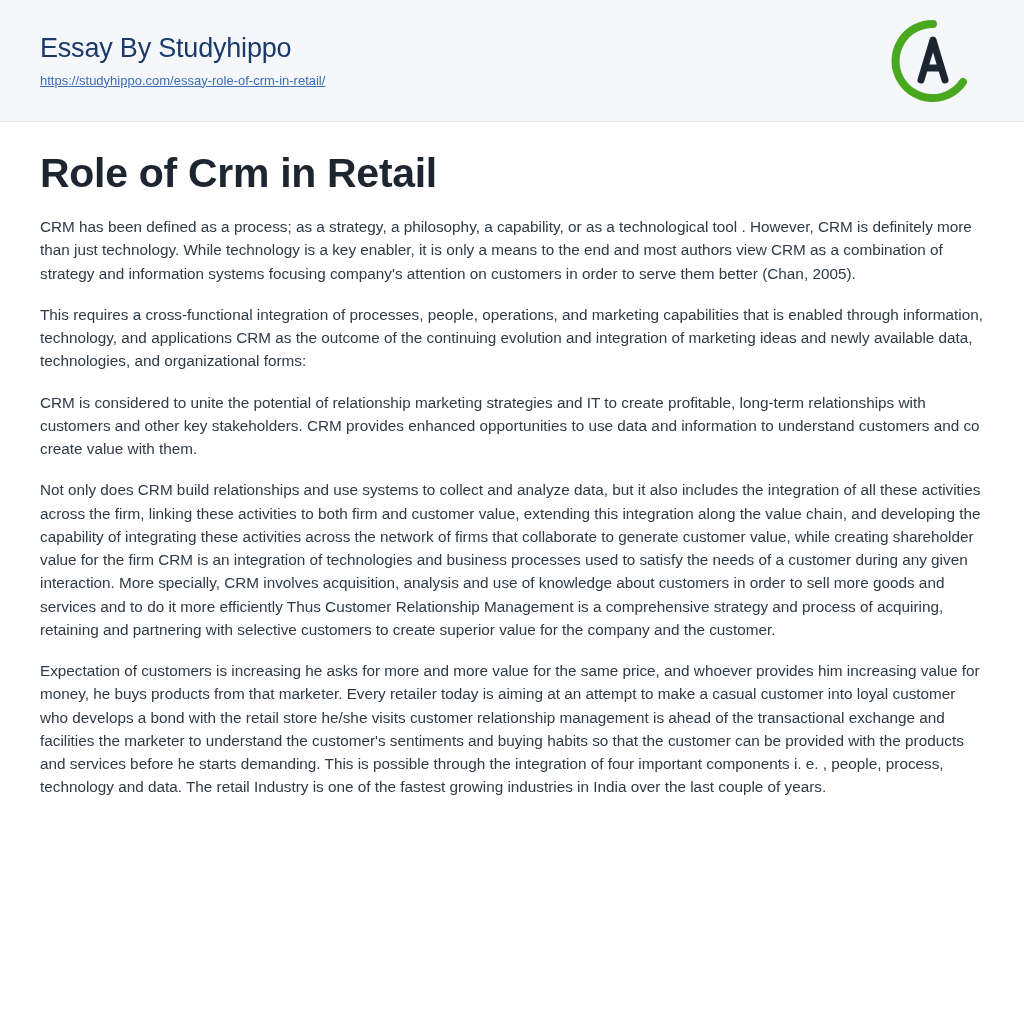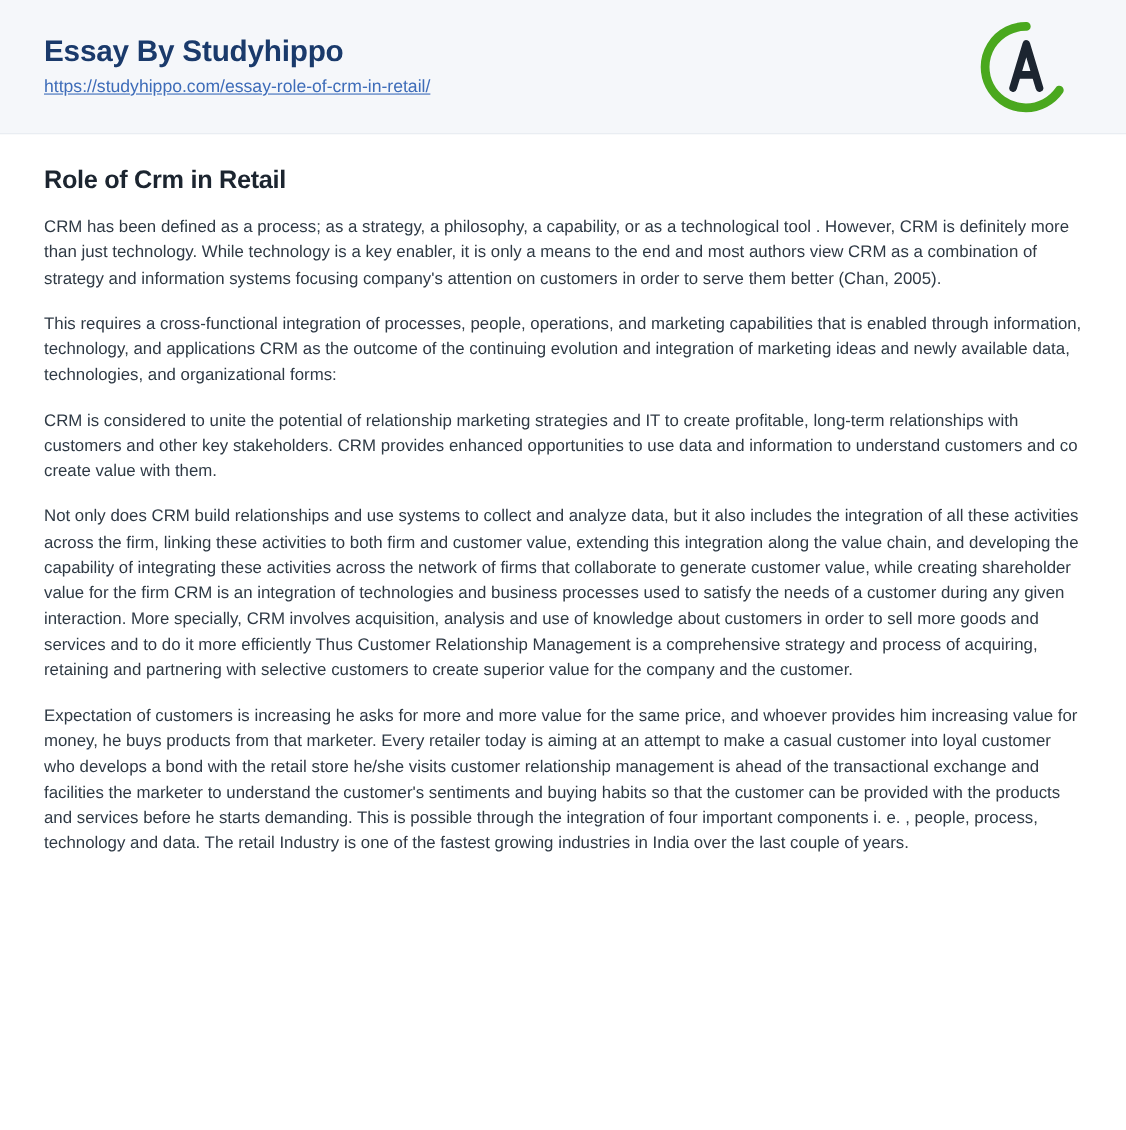--- a/index.html
+++ b/index.html
@@ -37,28 +37,28 @@
 
   .brand-block {
     display: flex;
     flex-direction: column;
     justify-content: center;
     gap: 12px;
   }
 
   .brand-title {
     font-size: 27px;
-    font-weight: bold;
+    font-weight: normal;
     color: #1a3a6b;
     letter-spacing: -0.2px;
     line-height: 1;
   }
 
   .brand-url {
-    font-size: 16px;
+    font-size: 13px;
     color: #3d6cb9;
     line-height: 1;
   }
 
   .logo-wrap {
     width: 86px;
     height: 86px;
     position: relative;
     margin-right: 8px;
   }
@@ -67,21 +67,21 @@
     display: block;
   }
 
   
   .article {
     padding: 28px 40px 0 40px;
     box-sizing: border-box;
   }
 
   .article-title {
-    font-size: 23px;
+    font-size: 41px;
     font-weight: bold;
     color: #1c2530;
     margin: 0 0 18px 0;
     letter-spacing: -0.3px;
   }
 
   .para {
     font-size: 15.3px;
     line-height: 1.52;
     color: #2f3a45;

